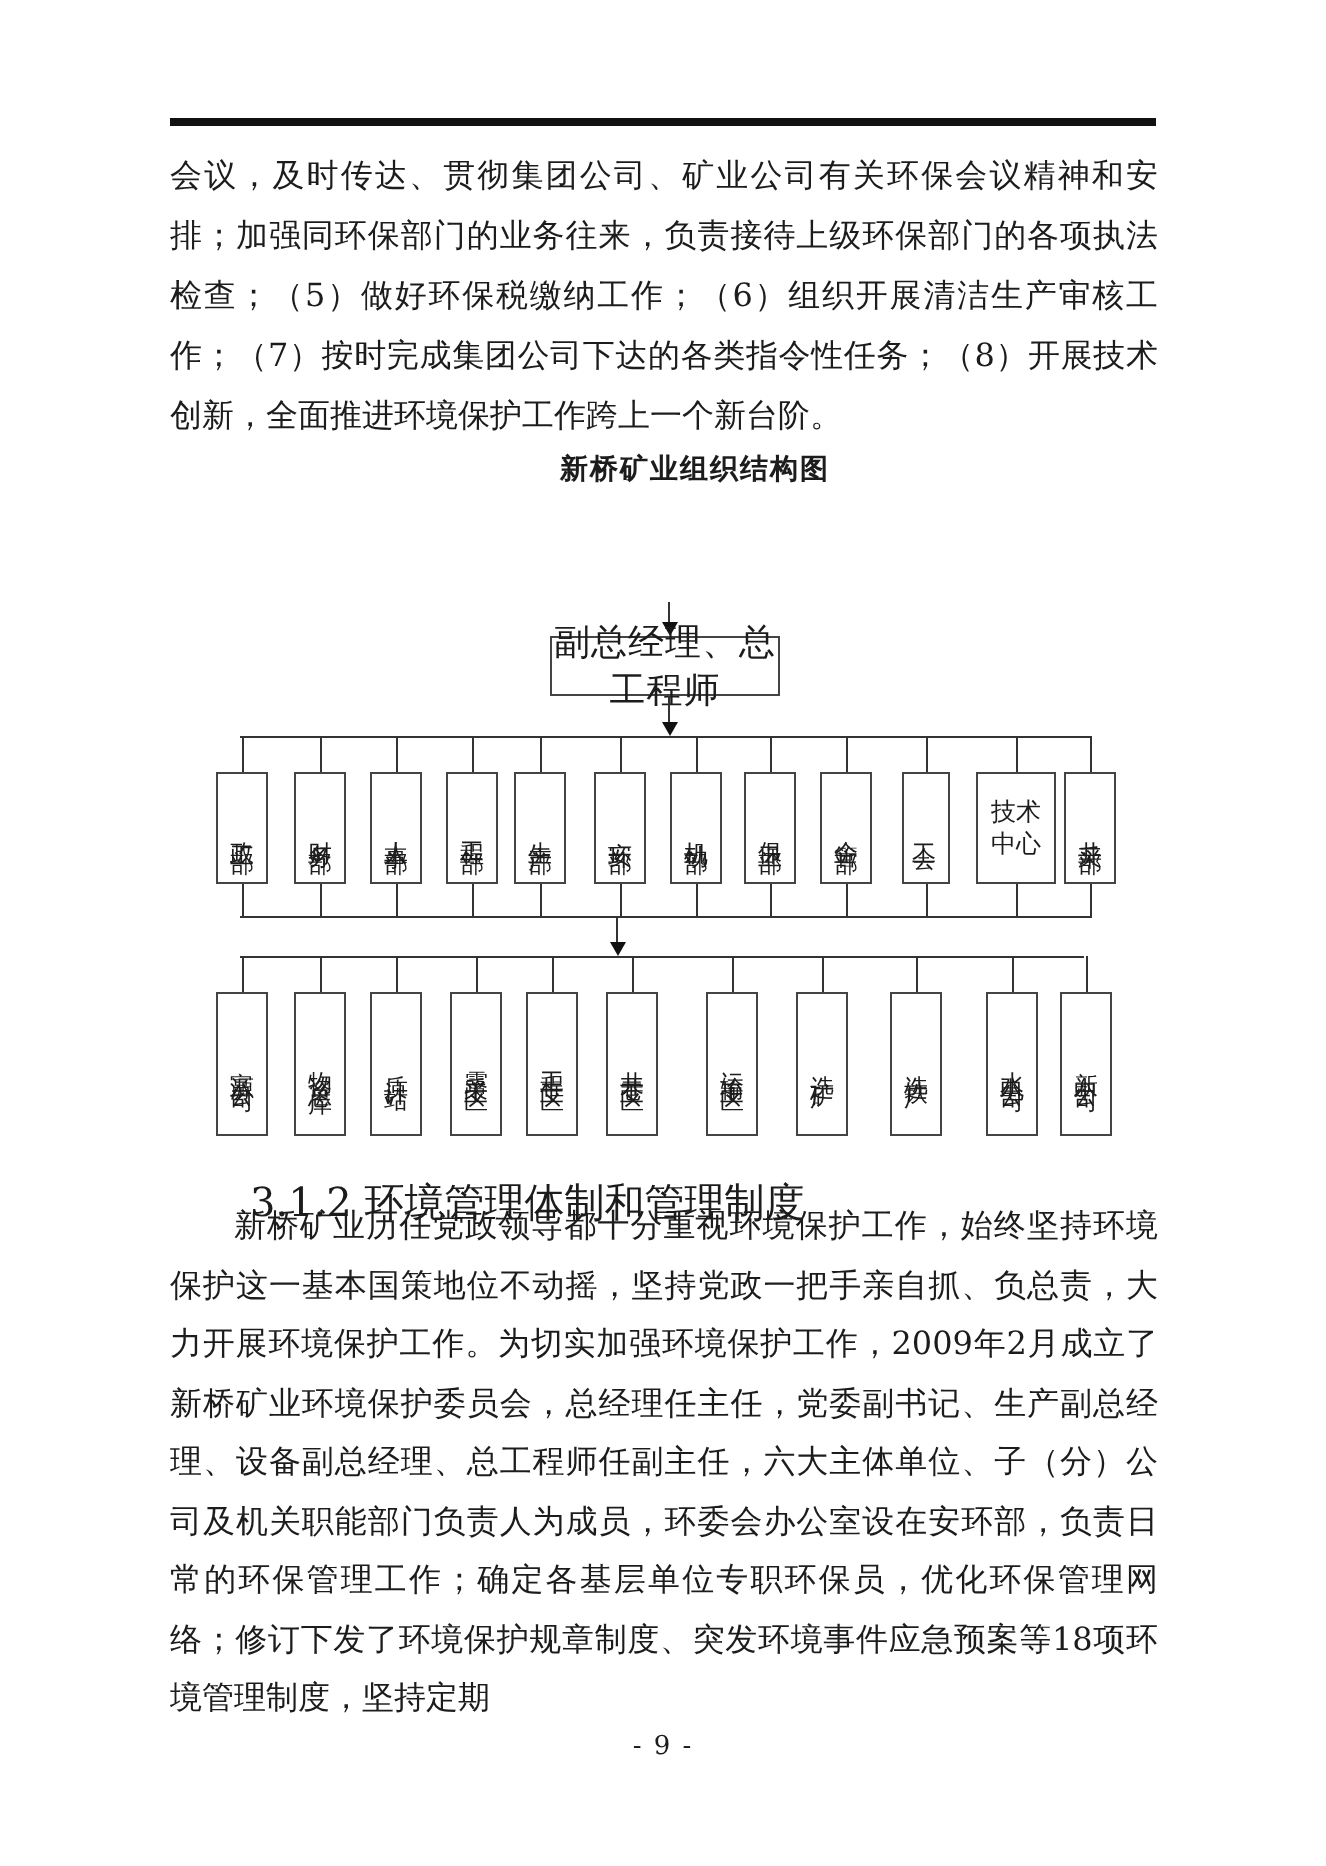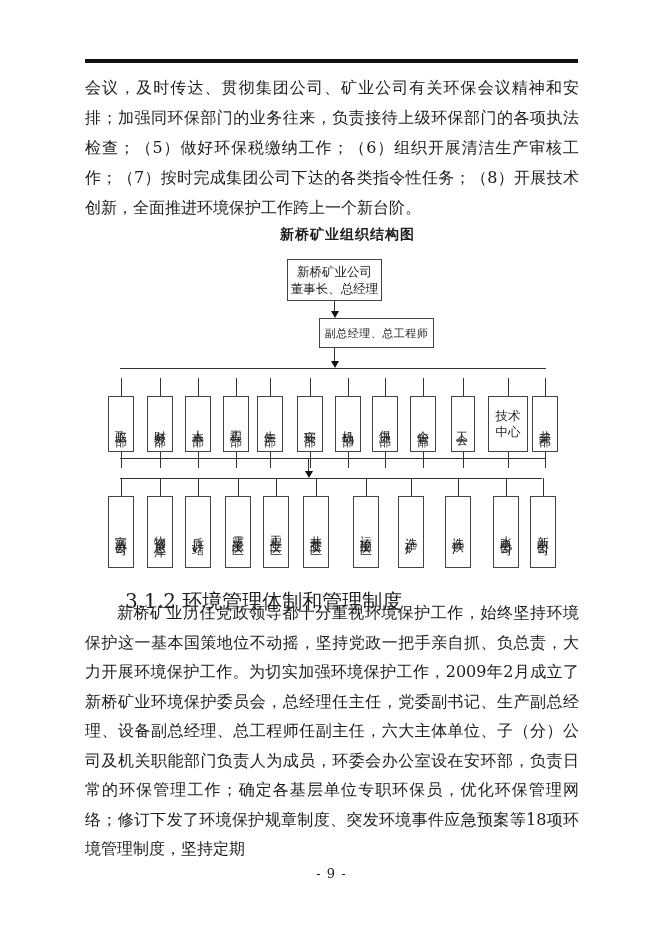--- a/index.html
+++ b/index.html
@@ -25,42 +25,42 @@
     text-align:center; font-size:14px; font-weight:bold; letter-spacing:1px;
   }
   .chart{ position:absolute; top:250px; left:0; width:663px; height:330px; }
   .chart *{ box-sizing:border-box; }
   .obox{
     position:absolute; border:1px solid #444; background:#fff;
     font-size:12.5px; color:#1c1c1c;
   }
   .hbox{ display:flex; flex-direction:column; align-items:center; justify-content:center; text-align:center; }
   .box1{ left:287px; top:9px;  width:95px;  height:42px; line-height:17px; }
-  .box2{ left:275px; top:68px; width:115px; height:30px; font-size:11px; letter-spacing:.5px;margin-left:44px; }
+  .box2{ left:275px; top:68px; width:115px; height:30px; font-size:18px; letter-spacing:.5px; }
   .vline{ position:absolute; width:1px; background:#333; }
   .hline{ position:absolute; height:1px; background:#333; }
   .a1{ left:334px; top:51px;  height:11px; }
   .a2{ left:334px; top:98px;  height:13px; }
   .a3{ left:308px; top:208px; height:13px; }
   .arrowhead{
     position:absolute; width:0; height:0;
     border-left:4px solid transparent; border-right:4px solid transparent;
     border-top:7px solid #111;
   }
   .a1h{ left:331px; top:61px; }
   .a2h{ left:331px; top:111px; }
   .a3h{ left:305px; top:221px; }
   .hl1{ top:118px; left:120px; width:426px; }
   .hl2{ top:208px; left:120px; width:426px; }
   .hl3{ top:228px; left:120px; width:422px; }
   
   .mb{
     top:136px; width:26px; height:56px;
     writing-mode:vertical-rl; text-orientation:upright;
-    text-align:center; line-height:24px; font-size:12px; letter-spacing:2px;margin-top:10px;
+    text-align:center; line-height:24px; font-size:12px; letter-spacing:2px;
   }
   .mb::before{ content:""; position:absolute; left:50%; top:-19px; width:1px; height:18px; background:#333; }
   .mb::after { content:""; position:absolute; left:50%; bottom:-17px; width:1px; height:16px; background:#333; }
   .mb1{left:108px}.mb2{left:147px}.mb3{left:185px}.mb4{left:223px}
   .mb5{left:257px}.mb6{left:297px}.mb7{left:335px}.mb8{left:372px}
   .mb9{left:410px}.mb10{left:451px;width:24px}
   .mb11{
     left:488px; width:40px; writing-mode:horizontal-tb; letter-spacing:0;
     display:flex; align-items:center; justify-content:center;
     line-height:16px; padding:0 3px; font-size:12.5px;
@@ -94,24 +94,20 @@
 
 <div class="page">
 
   <div class="rule"></div>
 
   <div class="para1">会议，及时传达、贯彻集团公司、矿业公司有关环保会议精神和安排；加强同环保部门的业务往来，负责接待上级环保部门的各项执法检查；（5）做好环保税缴纳工作；（6）组织开展清洁生产审核工作；（7）按时完成集团公司下达的各类指令性任务；（8）开展技术创新，全面推进环境保护工作跨上一个新台阶。</div>
 
   <div class="chart-title">新桥矿业组织结构图</div>
 
   <div class="chart">
-    <div class="obox hbox box1">
-      <div>新桥矿业公司</div>
-      <div>董事长、总经理</div>
-    </div>
 
     <div class="vline a1"></div>
     <div class="arrowhead a1h"></div>
 
     <div class="obox hbox box2">副总经理、总工程师</div>
 
     <div class="vline a2"></div>
     <div class="arrowhead a2h"></div>
 
     <div class="hline hl1"></div>

